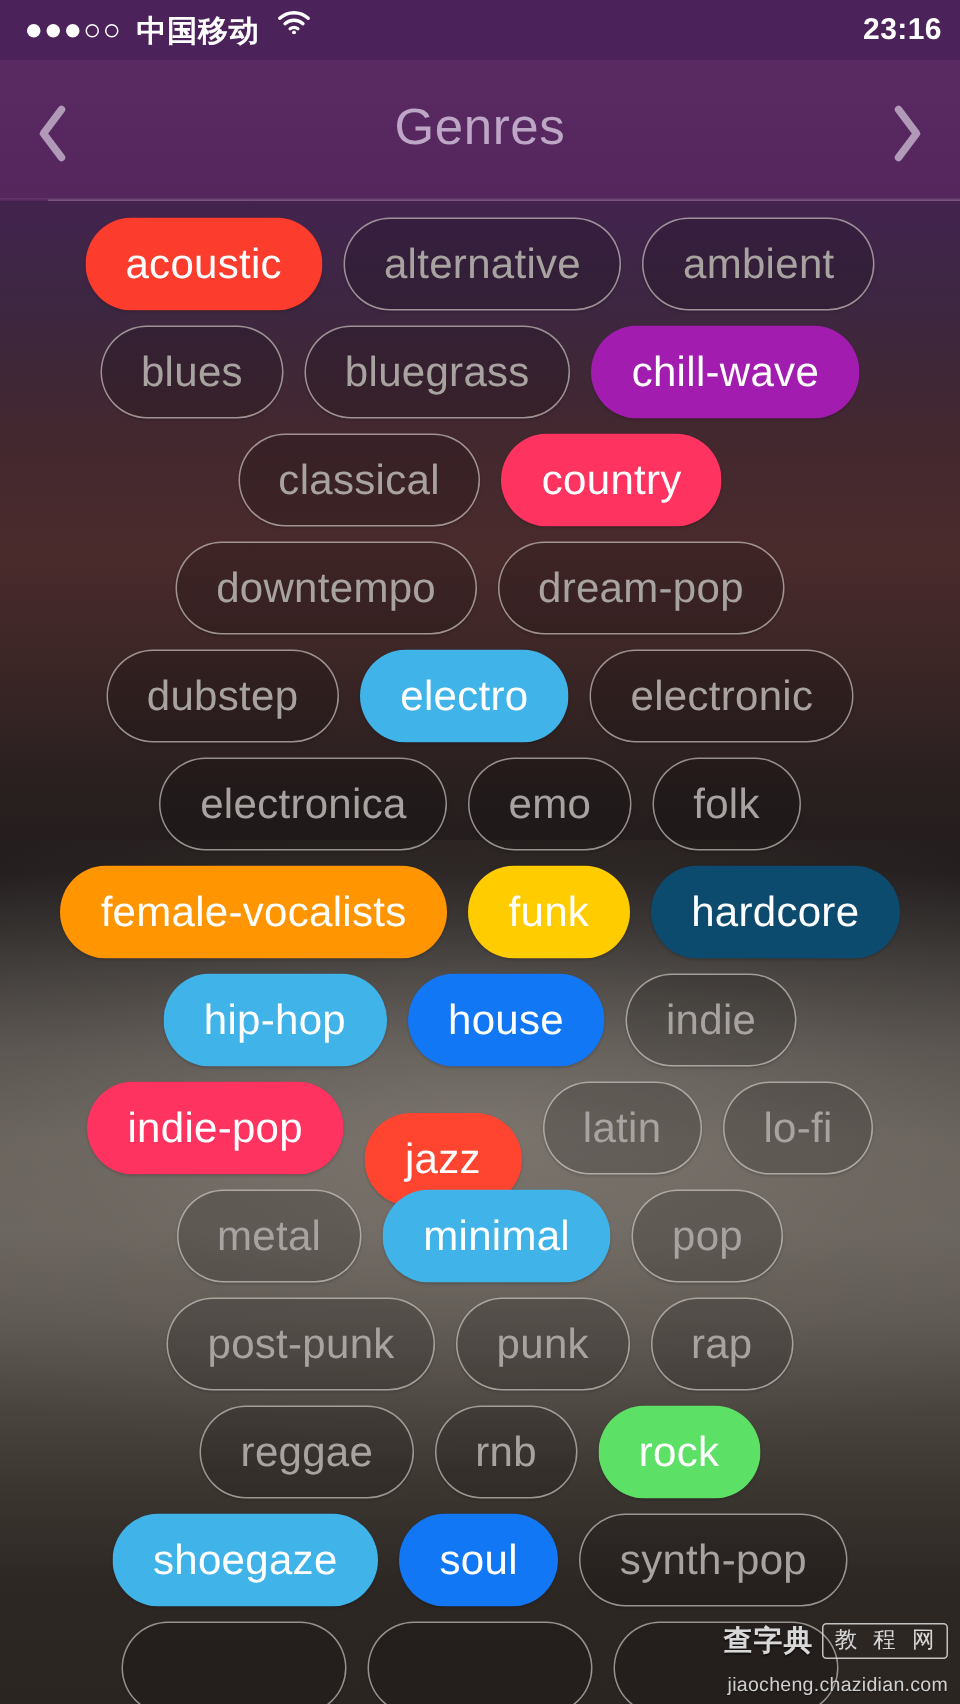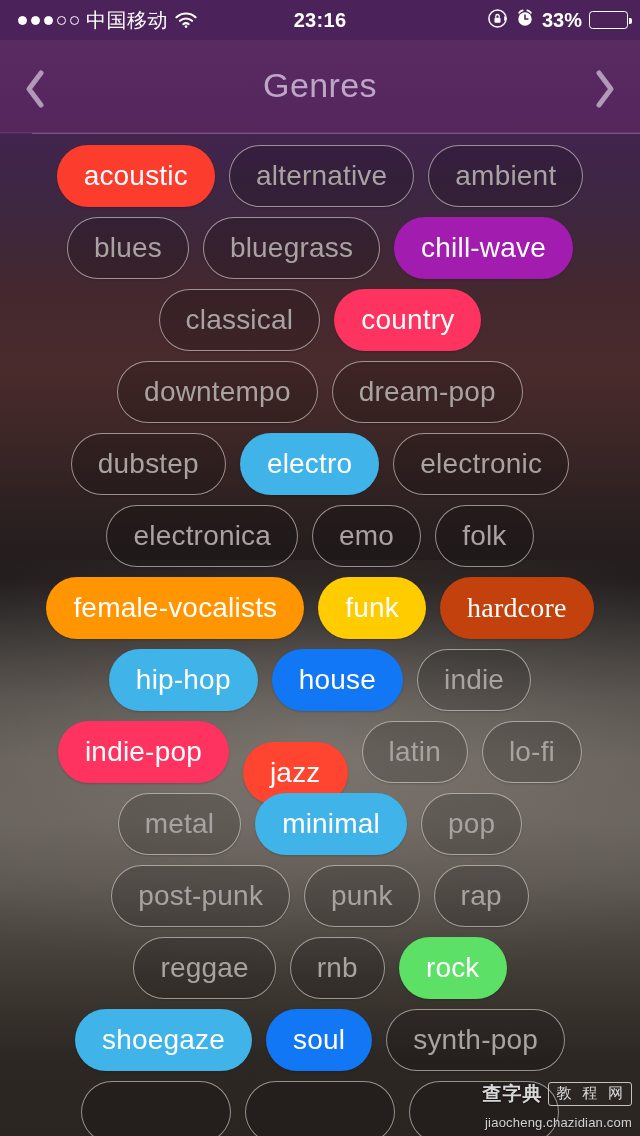--- a/index.html
+++ b/index.html
@@ -49,21 +49,21 @@
   }
 
   
   .statusbar {
     position:absolute; top:0; left:0; right:0; height:40px;
     background:#4b2259;
     display:flex; align-items:center;
     padding:0 12px;
     color:#ffffff;
   }
-  .sb-left { display:flex; align-items:center; gap:7px; flex:1; }
+  .sb-left { display:flex; gap:12px; flex:1;font-weight:bold; }
   .sb-center { display:flex; align-items:center; justify-content:center; flex:0 0 auto; }
   .sb-right { display:flex; align-items:center; justify-content:flex-end; gap:7px; flex:1; }
 
   .dots { display:flex; align-items:center; gap:4px; margin-left:6px; }
   .dot { width:9px; height:9px; border-radius:50%; border:1.3px solid #fff; }
   .dot.filled { background:#fff; }
 
   .carrier { font-size:20px; letter-spacing:0.5px; }
   .sb-time { font-size:20px; font-weight:bold; letter-spacing:0.3px; }
   .sb-pct { font-size:20px; font-weight:bold; }
@@ -189,42 +189,20 @@
           <path d="M1.5 5.2 A14 14 0 0 1 20.5 5.2" stroke="#fff" stroke-width="2.2" fill="none" stroke-linecap="round"></path>
           <path d="M5 8.8 A9 9 0 0 1 17 8.8" stroke="#fff" stroke-width="2.2" fill="none" stroke-linecap="round"></path>
           <path d="M8.4 12.2 A4.3 4.3 0 0 1 13.6 12.2" stroke="#fff" stroke-width="2.2" fill="none" stroke-linecap="round"></path>
           <circle cx="11" cy="14.6" r="1.3" fill="#fff"></circle>
         </svg>
       </span>
     </div>
     <div class="sb-center">
       <span class="sb-time">23:16</span>
     </div>
-    <div class="sb-right">
-      <span>
-        <svg viewBox="0 0 22 22" width="21" height="21">
-          <circle cx="11" cy="11" r="9" stroke="#fff" stroke-width="1.6" fill="none"></circle>
-          <rect x="7.8" y="10.2" width="6.4" height="5.2" rx="1" fill="#fff"></rect>
-          <path d="M9.2 10.2 v-1.6 a1.8 1.8 0 0 1 3.6 0 v1.6" stroke="#fff" stroke-width="1.4" fill="none"></path>
-          <path d="M18 8.5 l3 2.5 -3 2.5 z" fill="#fff"></path>
-        </svg>
-      </span>
-      <span>
-        <svg viewBox="0 0 22 22" width="20" height="20">
-          <circle cx="11" cy="12" r="7.4" fill="#fff"></circle>
-          <path d="M11 7.6 v4.6 h3.2" stroke="#4b2259" stroke-width="1.7" fill="none" stroke-linecap="round"></path>
-          <path d="M4.6 5.2 A7 7 0 0 1 8.4 2.6" stroke="#fff" stroke-width="2" fill="none" stroke-linecap="round"></path>
-          <path d="M17.4 5.2 A7 7 0 0 0 13.6 2.6" stroke="#fff" stroke-width="2" fill="none" stroke-linecap="round"></path>
-        </svg>
-      </span>
-      <span class="sb-pct">33%</span>
-      <span class="battery">
-        <span class="lvl" id="battery-level" style="width: 33%;"></span>
-      </span>
-    </div>
   </div>
 
   <div class="navbar">
     <div class="nav-arrow left">
       <span>
         <svg class="chev" viewBox="0 0 24 40">
             <path d="M18 4 L6 20 L18 36"></path>
           </svg>
       </span>
     </div>
@@ -265,21 +243,21 @@
         <div class="tag off">electronic</div>
       </div>
       <div class="tag-row">
         <div class="tag off">electronica</div>
         <div class="tag off">emo</div>
         <div class="tag off">folk</div>
       </div>
       <div class="tag-row">
         <div class="tag on" style="background: rgb(255, 149, 0);">female-vocalists</div>
         <div class="tag on" style="background: rgb(255, 204, 0);">funk</div>
-        <div class="tag on" style="background: #c2410c; font-family: Liberation Serif, serif;">hardcore</div>
+        <div class="tag on" style="background: #0c4a6e;">hardcore</div>
       </div>
       <div class="tag-row">
         <div class="tag on" style="background: rgb(64, 179, 232);">hip-hop</div>
         <div class="tag on" style="background: rgb(18, 119, 245);">house</div>
         <div class="tag off">indie</div>
       </div>
       <div class="tag-row">
         <div class="tag on" style="background: rgb(255, 51, 96);">indie-pop</div>
         <div class="tag on" style="background: rgb(255, 69, 48); margin-top: 42px;">jazz</div>
         <div class="tag off">latin</div>

